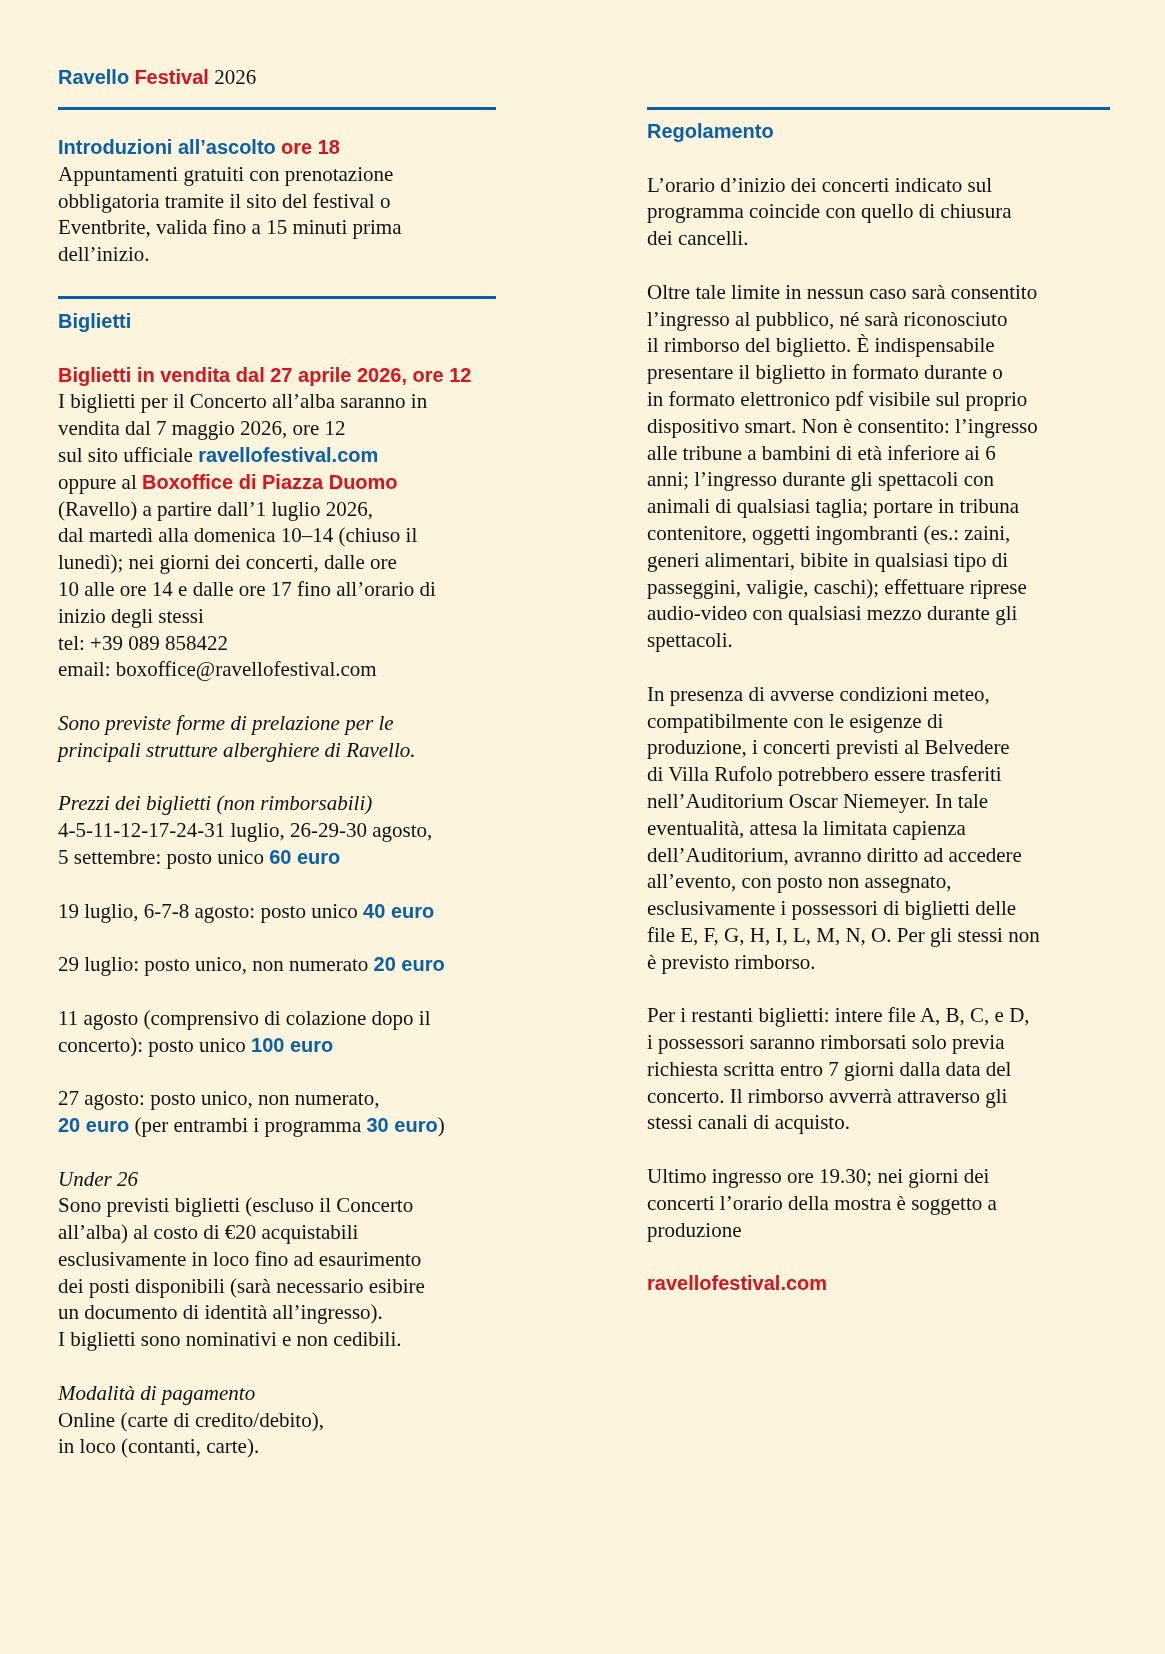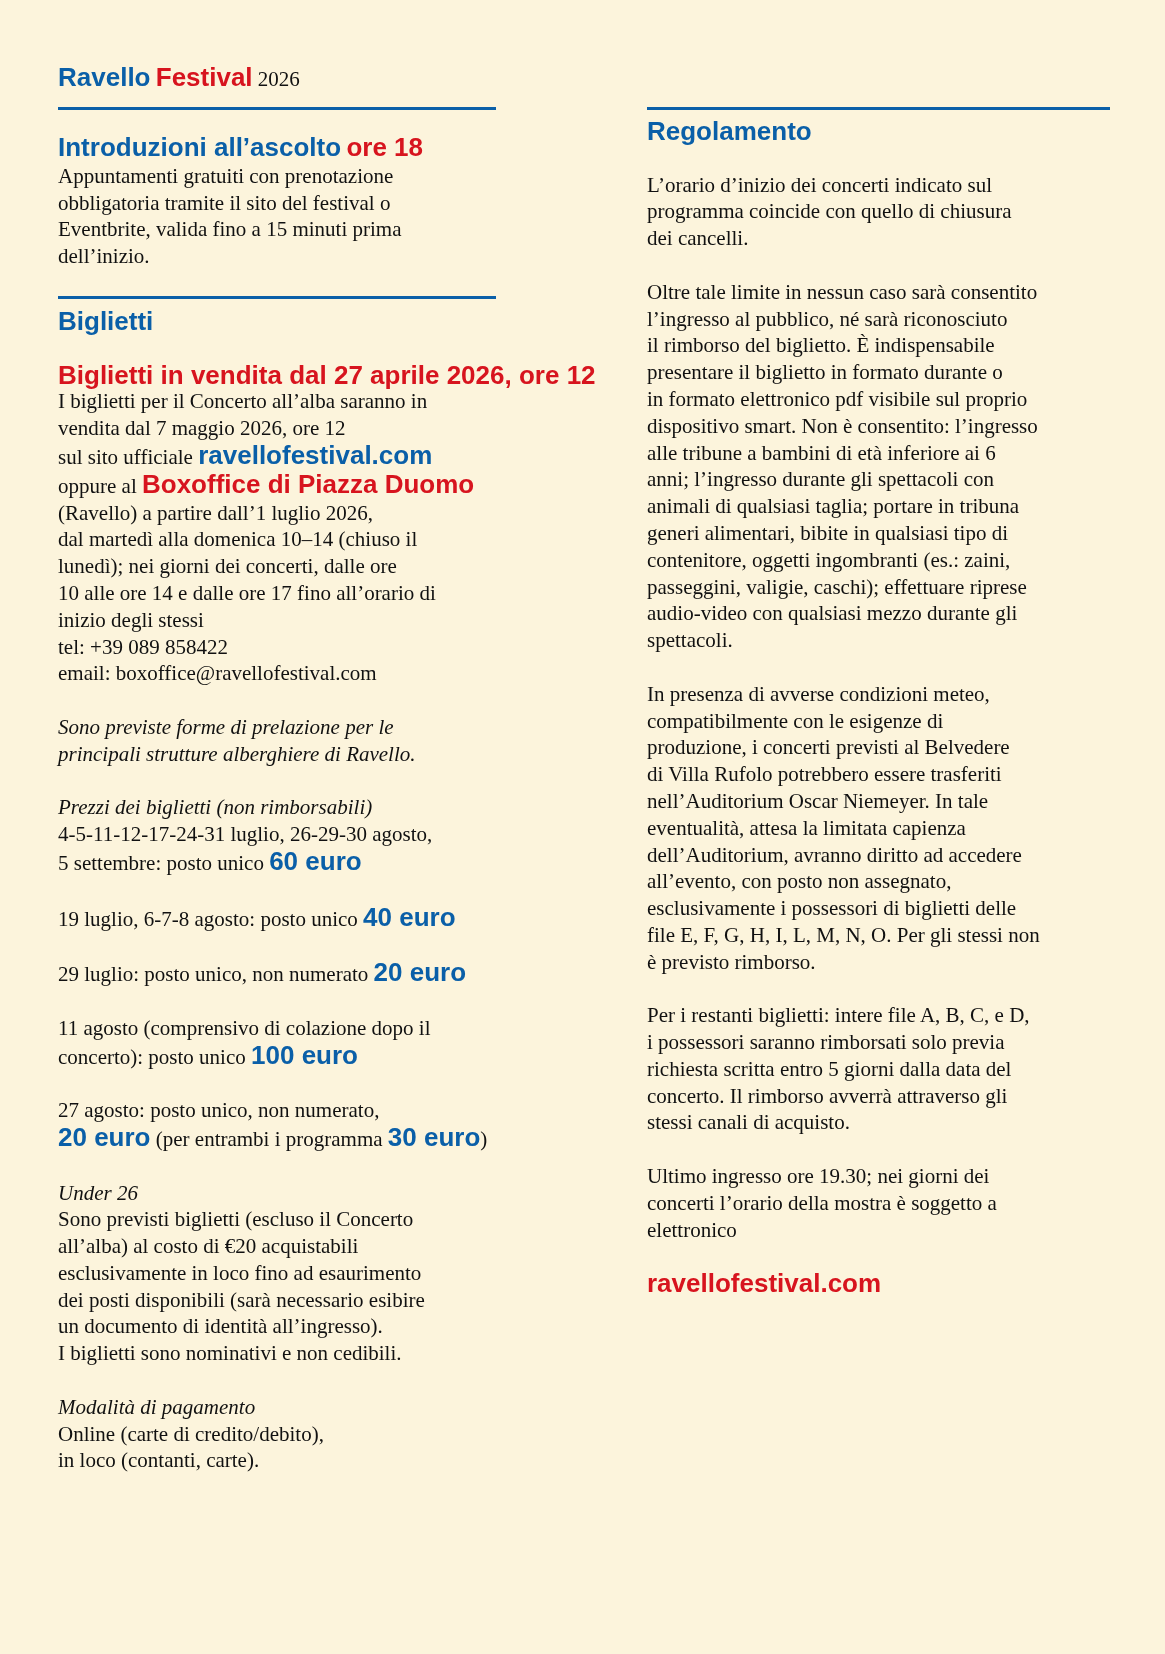--- a/index.html
+++ b/index.html
@@ -6,21 +6,21 @@
   body {
     width: 1165px; height: 1654px;
     background: #fcf4dc;
     position: relative;
     overflow: hidden;
     color: #111;
     font-family: "Liberation Serif", "DejaVu Serif", serif;
     font-size: 21px;
     line-height: 26.8px;
   }
-  .sans { font-family: "Liberation Sans", "DejaVu Sans", sans-serif; font-weight: bold; font-size: 26px; }
+  .sans { font-family: "Liberation Sans", "DejaVu Sans", sans-serif; font-weight: bold; font-size: 20px; }
   .blue { color: #0a5fa8; }
   .red { color: #d7141e; }
   .page-header { position: absolute; left: 58px; top: 64px; white-space: nowrap; }
   .page-header .year { font-family: "Liberation Serif", serif; font-weight: normal; color: #111; font-size: 21px; text-align: right; }
   .rule { position: absolute; height: 3px; background: #0a5fa8; }
   .block { position: absolute; }
   .line { display: block; white-space: nowrap; }
   .it { font-style: italic; }
   .b { font-weight: normal; }
   .gap { display: block; height: 26.8px; }
@@ -117,42 +117,42 @@
   <span class="gap"></span>
   <span class="line">Oltre tale limite in nessun caso sarà consentito</span>
   <span class="line">l’ingresso al pubblico, né sarà riconosciuto</span>
   <span class="line">il rimborso del biglietto. È indispensabile</span>
   <span class="line">presentare il biglietto in formato durante o</span>
   <span class="line">in formato elettronico pdf visibile sul proprio</span>
   <span class="line">dispositivo smart. Non è consentito: l’ingresso</span>
   <span class="line">alle tribune a bambini di età inferiore ai 6</span>
   <span class="line">anni; l’ingresso durante gli spettacoli con</span>
   <span class="line">animali di qualsiasi taglia; portare in tribuna</span>
+  <span class="line">contenitore, oggetti ingombranti (es.: zaini,</span>
   <span class="line">generi alimentari, bibite in qualsiasi tipo di</span>
-  <span class="line">contenitore, oggetti ingombranti (es.: zaini,</span>
   <span class="line">passeggini, valigie, caschi); effettuare riprese</span>
   <span class="line">audio-video con qualsiasi mezzo durante gli</span>
   <span class="line">spettacoli.</span>
   <span class="gap"></span>
   <span class="line">In presenza di avverse condizioni meteo,</span>
   <span class="line">compatibilmente con le esigenze di</span>
   <span class="line">produzione, i concerti previsti al Belvedere</span>
   <span class="line">di Villa Rufolo potrebbero essere trasferiti</span>
   <span class="line">nell’Auditorium Oscar Niemeyer. In tale</span>
   <span class="line">eventualità, attesa la limitata capienza</span>
   <span class="line">dell’Auditorium, avranno diritto ad accedere</span>
   <span class="line"><span>all’evento, </span><span class="b">con posto non assegnato</span><span>,</span></span>
   <span class="line">esclusivamente i possessori di biglietti delle</span>
   <span class="line">file E, F, G, H, I, L, M, N, O. Per gli stessi non</span>
   <span class="line">è previsto rimborso.</span>
   <span class="gap"></span>
   <span class="line">Per i restanti biglietti: intere file A, B, C, e D,</span>
   <span class="line">i possessori saranno rimborsati solo previa</span>
-  <span class="line">richiesta scritta entro 5 giorni dalla data del</span>
+  <span class="line">richiesta scritta entro 7 giorni dalla data del</span>
   <span class="line">concerto. Il rimborso avverrà attraverso gli</span>
   <span class="line">stessi canali di acquisto.</span>
   <span class="gap"></span>
   <span class="line">Ultimo ingresso ore 19.30; nei giorni dei</span>
   <span class="line">concerti l’orario della mostra è soggetto a</span>
-  <span class="line">elettronico</span>
+  <span class="line">produzione</span>
   <span class="gap"></span>
   <span class="line sans red">ravellofestival.com</span>
 </div>
 
 </body></html>

